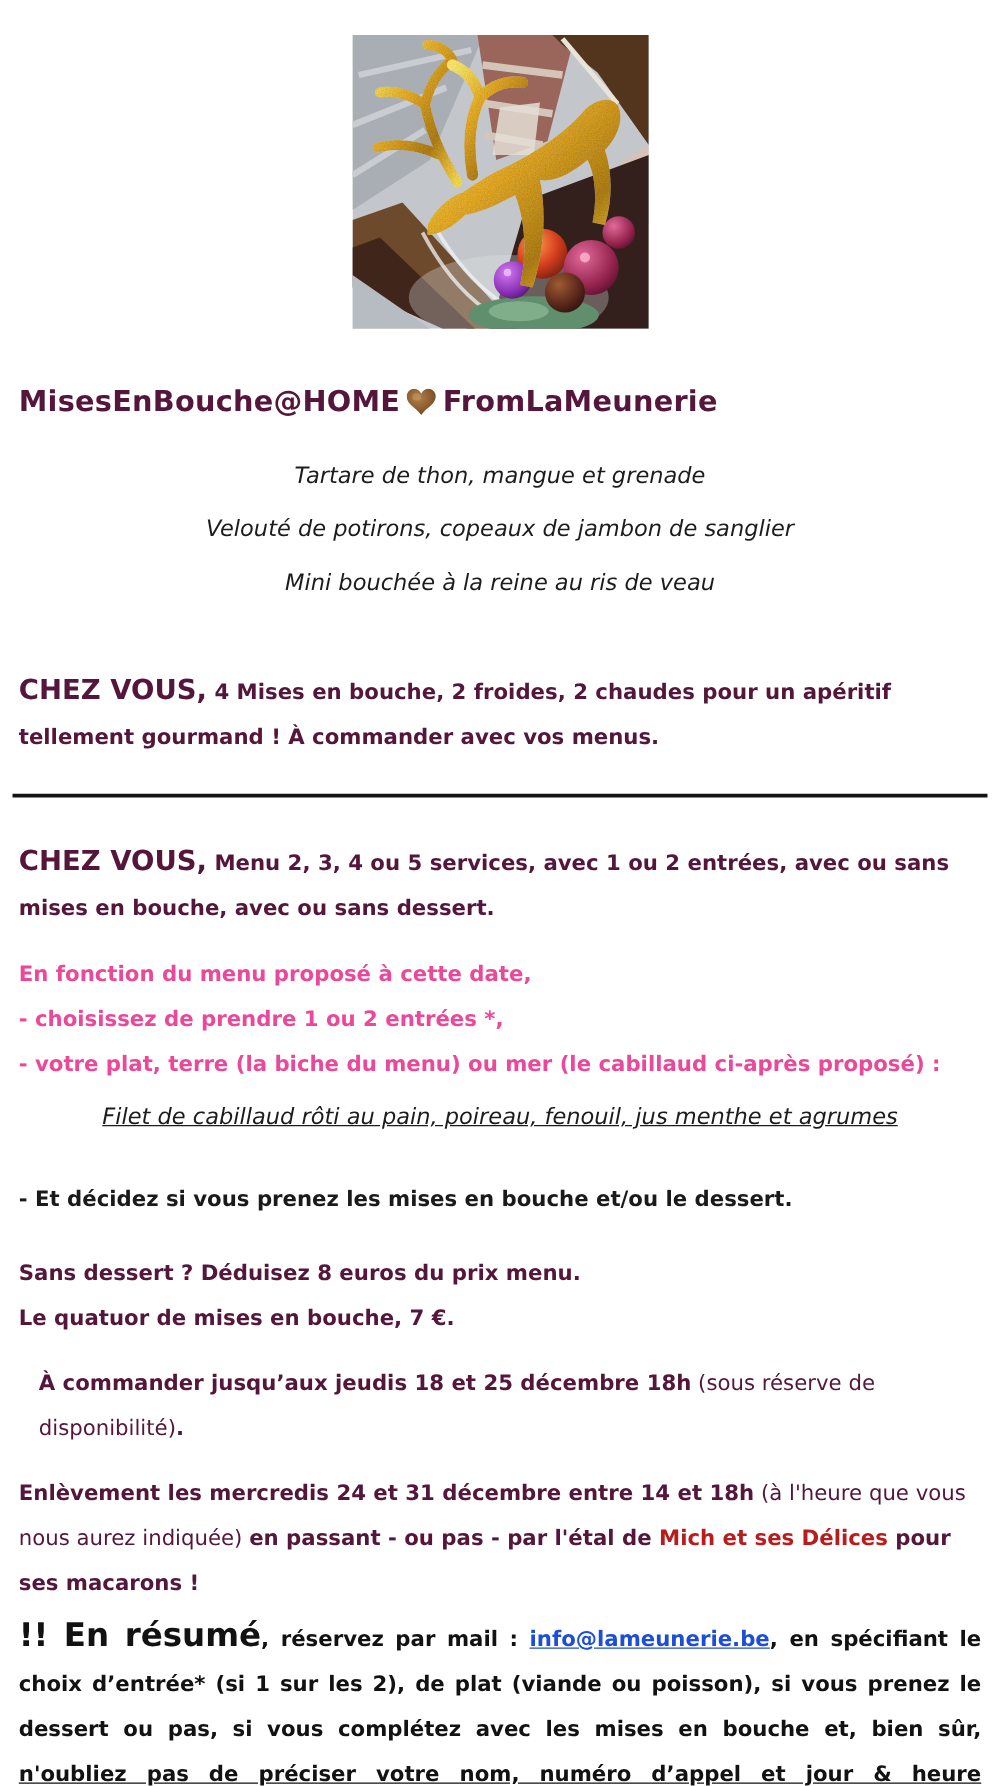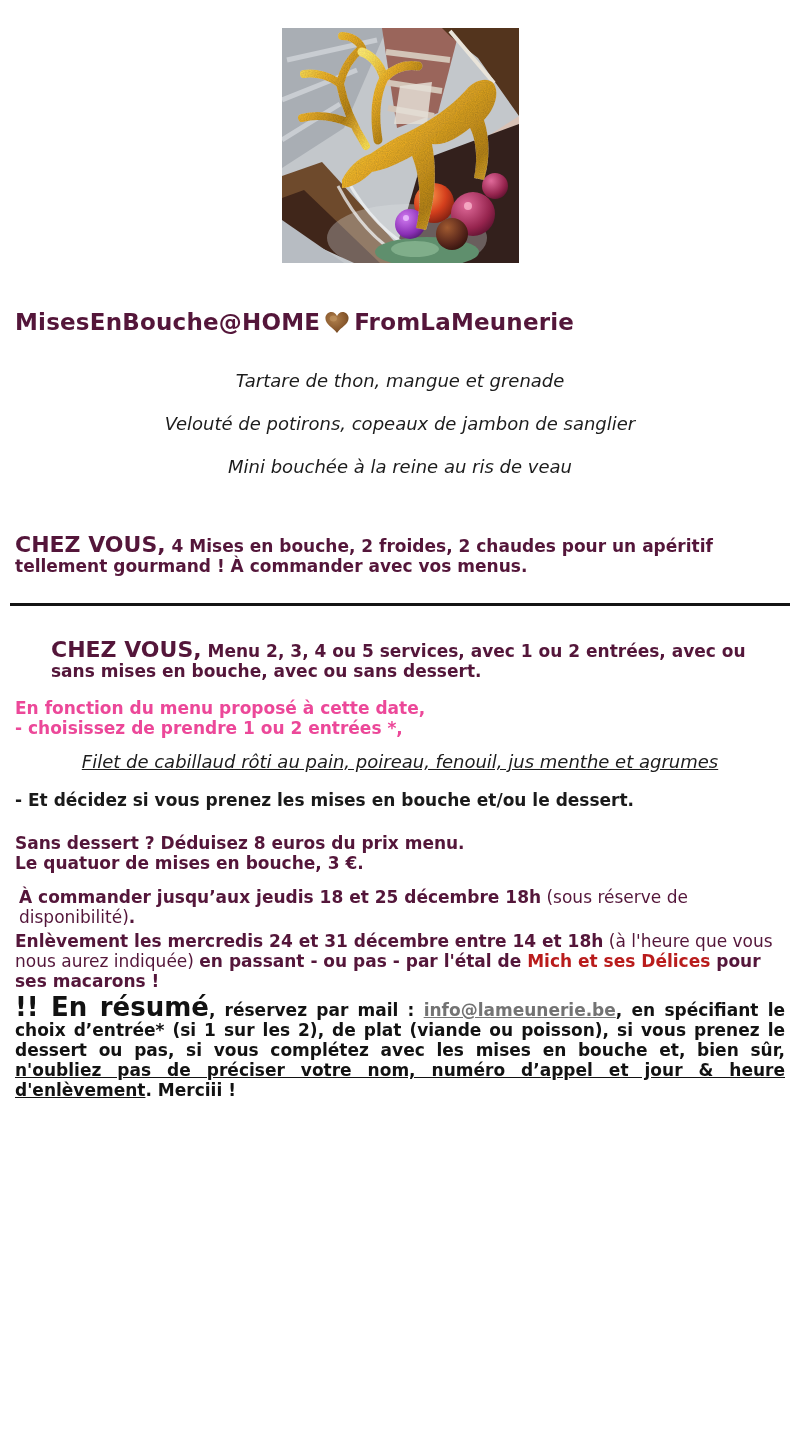--- a/index.html
+++ b/index.html
@@ -25,45 +25,45 @@
   }
   .heart { display: inline-block; width: 24px; height: 21px; vertical-align: -3px; margin: 0 5px; }
 
   .menu-list { margin-top: 36px; text-align: center; }
   .menu-item {
     font-style: italic; font-size: 18px; line-height: 20px;
     color: #1c1c1c; margin-bottom: 23px;
   }
   .menu-item:last-child { margin-bottom: 0; }
 
-  .para { font-weight: bold; font-size: 17px; line-height: 20px; }
+  .para { font-weight: bold; font-size: 17px; line-height: 36px; }
   .maroon { color: #54163a; }
   .lead { font-size: 22px; }
 
   .apero { margin-top: 58px; }
   .price-line { margin-top: 14px; }
 
   .hr { height: 3px; background: #141414; margin: 27px -5px 0 -5px; }
 
-  .menu-para { margin-top: 34px; margin-left: 36px; }
+  .menu-para { margin-top: 34px; }
   .instructions { margin-top: 8px; color: #ec4899; }
   .fish {
     margin-top: 12px; text-align: center;
     font-style: italic; font-size: 18px; line-height: 24px; color: #1c1c1c; text-decoration: underline;
   }
-  .decide { margin-top: 16px; }
+  .decide { margin-top: 36px; }
   .prices { margin-top: 23px; }
 
   .ordering { margin-top: 14px; }
   .ordering .normal { font-weight: normal; }
 
   .summary { margin-top: 6px; color: #121212; text-align: justify; }
   .summary .lead2 { font-size: 26px; }
 
-  .link-black { color: #737373; text-decoration: underline; cursor: pointer; }
+  .link-black { color: #1d4ed8; text-decoration: underline; cursor: pointer; }
   .link-maroon { color: #b91c1c; cursor: pointer; }
   .u { text-decoration: underline; }
 </style>
 </head>
 <body>
 
 <div class="hero-wrap">
   <svg viewBox="0 0 237 235" width="237" height="235">
     <defs>
       <linearGradient id="gold" x1="0" y1="0" x2="1" y2="1">
@@ -157,31 +157,32 @@
   <p class="para maroon apero"><span class="lead">CHEZ VOUS,</span><span> 4 Mises en bouche, 2 froides, 2 chaudes pour un apéritif tellement gourmand ! À commander avec vos menus.</span></p>
 
 
   <div class="hr"></div>
 
   <p class="para maroon menu-para"><span class="lead">CHEZ VOUS,</span><span> Menu 2, 3, 4 ou 5 services, avec 1 ou 2 entrées, avec ou sans mises en bouche, avec ou sans dessert.</span></p>
 
   <div class="para instructions">
     <div>En fonction du menu proposé à cette date,</div>
     <div>- choisissez de prendre 1 ou 2 entrées *,</div>
+    <div>- votre plat, terre (la biche du menu) ou mer (le cabillaud ci-après proposé) :</div>
   </div>
 
   <div class="fish">Filet de cabillaud rôti au pain, poireau, fenouil, jus menthe et agrumes</div>
 
   <p class="para decide">- Et décidez si vous prenez les mises en bouche et/ou le dessert.</p>
 
   <div class="para maroon prices">
     <div>Sans dessert ? Déduisez 8 euros du prix menu.</div>
-    <div>Le quatuor de mises en bouche, 3 €.</div>
+    <div>Le quatuor de mises en bouche, 7 €.</div>
   </div>
 
   <div class="para maroon ordering">
-    <p style="margin:4px;"><span>À commander jusqu’aux jeudis 18 et 25 décembre 18h</span><span class="normal"> (sous réserve de disponibilité)</span><span>.</span></p>
+    <p style="margin:16px;"><span>À commander jusqu’aux jeudis 18 et 25 décembre 18h</span><span class="normal"> (sous réserve de disponibilité)</span><span>.</span></p>
     <p style="margin:0;"><span>Enlèvement les mercredis 24 et 31 décembre entre 14 et 18h</span><span class="normal"> (à l'heure que vous nous aurez indiquée) </span><span>en passant - ou pas -  par l'étal de </span><a class="link-maroon">Mich et ses Délices</a><span> pour ses macarons !</span></p>
   </div>
 
   <p class="para summary"><span class="lead2">!! En résumé</span><span>, réservez par mail : </span><a class="link-black">info@lameunerie.be</a><span>, en spécifiant le choix d’entrée* (si 1 sur les 2), de plat (viande ou poisson), si vous prenez le dessert ou pas, si vous complétez avec les mises en bouche et, bien sûr, </span><span class="u">n'oubliez pas de préciser votre nom, numéro d’appel et jour &amp; heure d'enlèvement</span><span>.  Merciii !</span></p>
 
 </div>
 
 </body></html>

